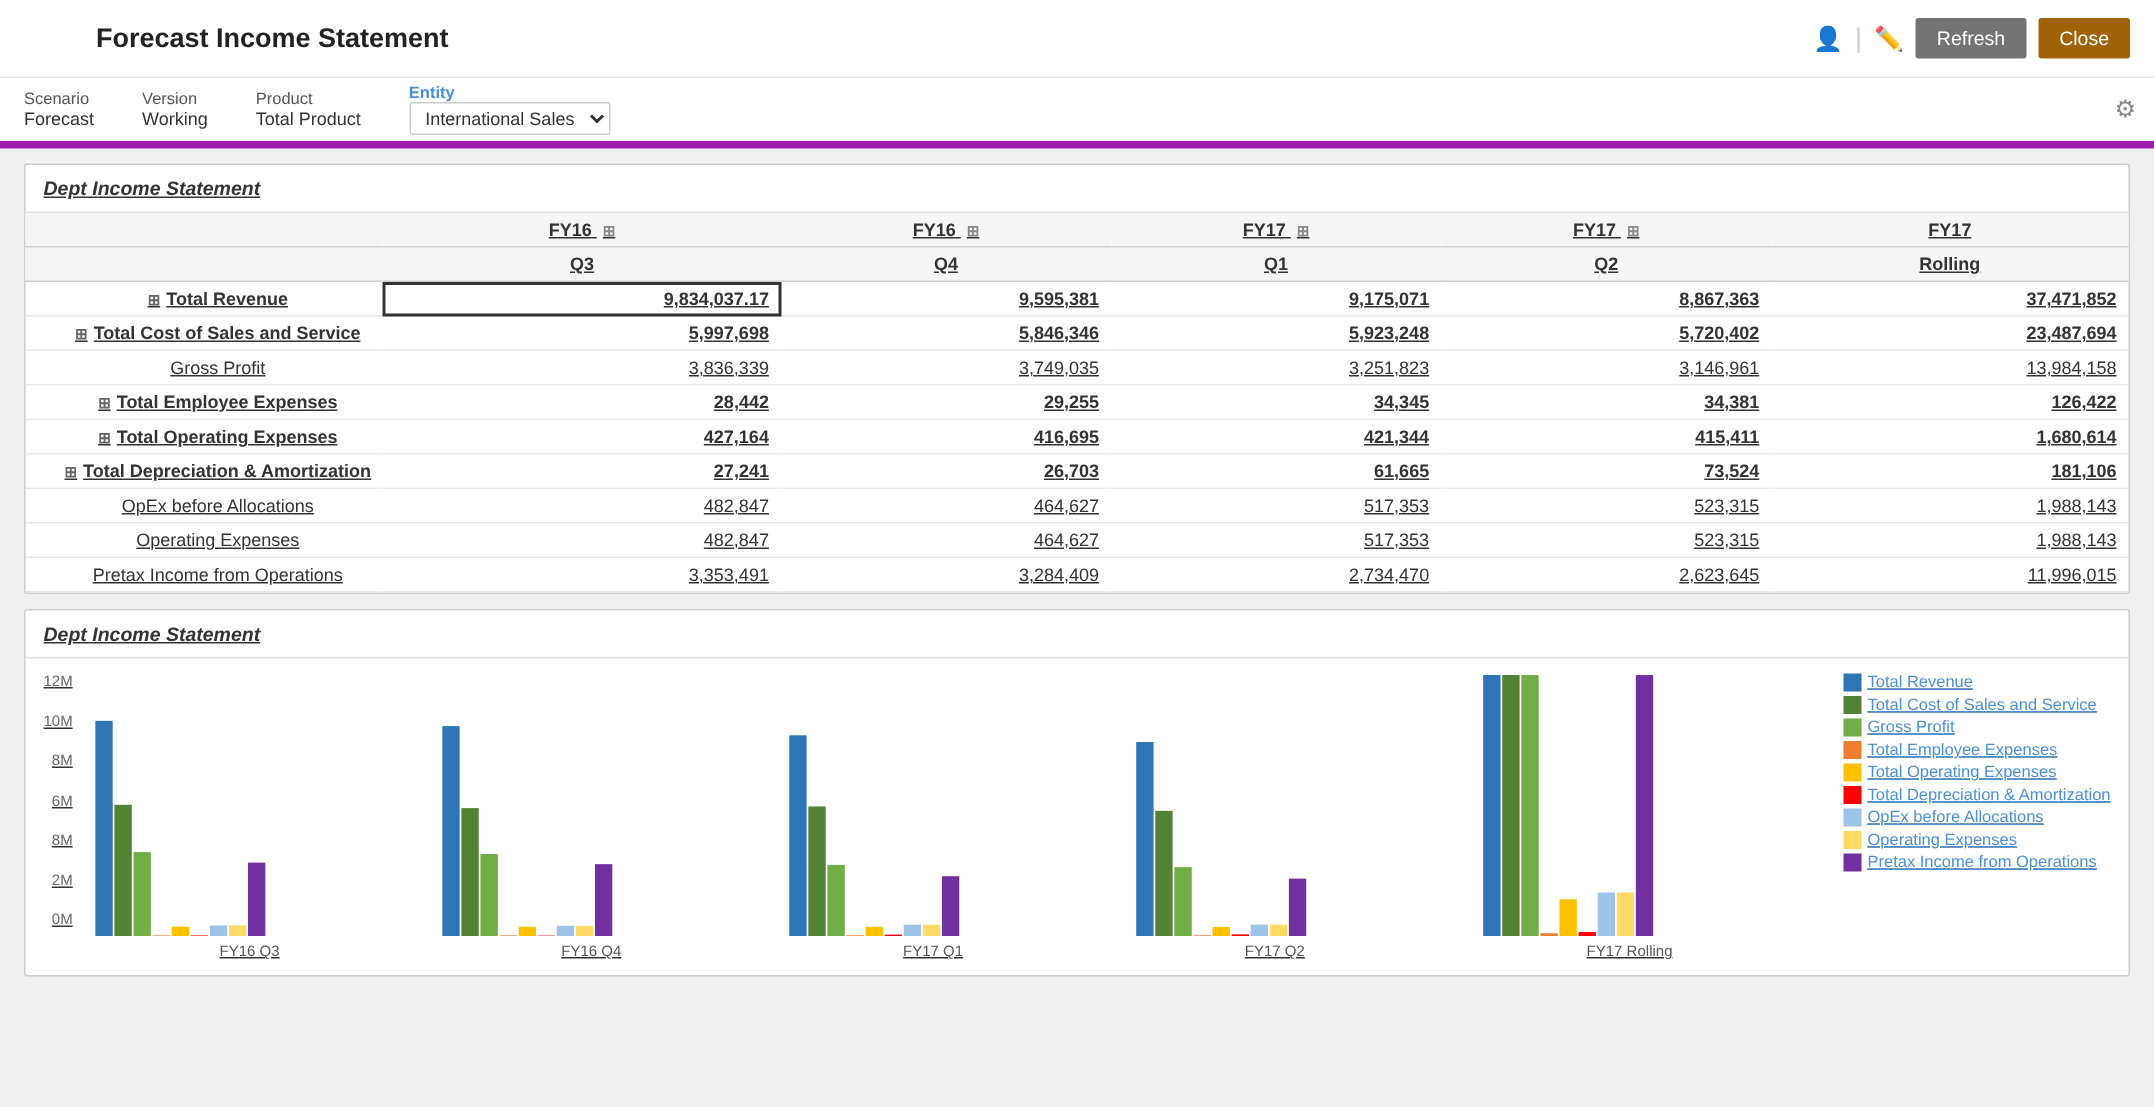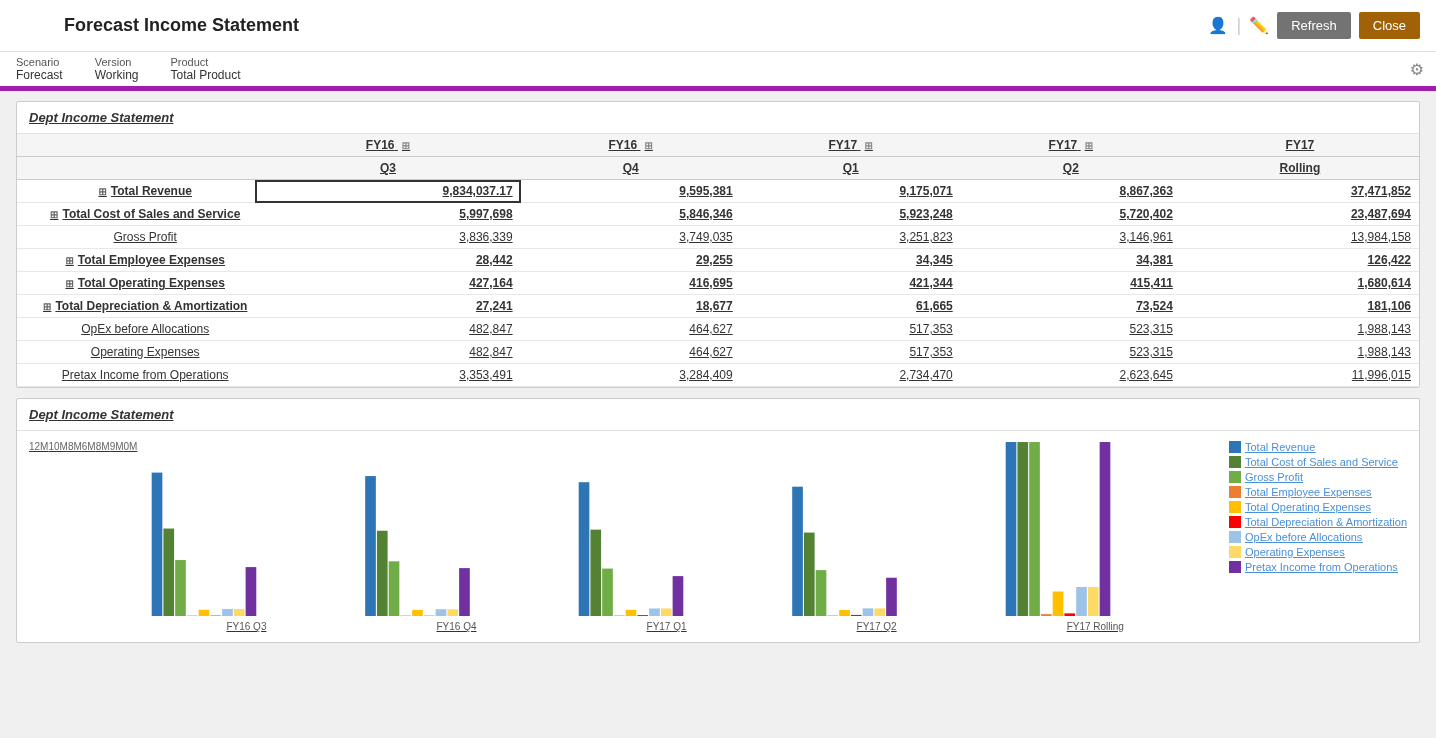--- a/index.html
+++ b/index.html
@@ -74,21 +74,21 @@
 
     .col-header-group { text-align: center !important; font-weight: bold; padding: 3px 8px; }
     .col-header-sub { text-align: center !important; padding: 3px 8px; }
     .expand-icon { color: #666; margin-right: 4px; font-size: 10px; }
 
     .row-bold td { font-weight: bold; padding-left: 20px; }
 
     
     .chart-area { padding: 10px 12px; }
     .chart-y-labels {
-      display: flex; flex-direction: row; justify-content: flex-start;
+      display: flex; flex-direction: column; justify-content: space-between;
       padding-right: 4px; height: 170px; text-align: right; font-size: 10px; color: #666;
     }
     .chart-legend { margin-left: 20px; font-size: 11px; }
     .legend-item { display: flex; align-items: center; gap: 4px; margin-bottom: 3px; }
     .legend-color { width: 12px; height: 12px; flex-shrink: 0; }
     .legend-text { color: #4a90d9; text-decoration: underline; cursor: pointer; font-size: 11px; }
   </style>
 </head>
 <body>
 
@@ -108,20 +108,31 @@
     <span class="filter-label">Scenario</span>
     <span class="filter-value">Forecast</span>
   </div>
   <div class="filter-group">
     <span class="filter-label">Version</span>
     <span class="filter-value">Working</span>
   </div>
   <div class="filter-group">
     <span class="filter-label">Product</span>
     <span class="filter-value">Total Product</span>
+  </div>
+  <div class="filter-group">
+    <span class="filter-entity-label">Entity</span>
+    <div class="filter-dropdown">
+      <select>
+        <option>International Sales</option>
+        <option>All Entities</option>
+        <option>North America</option>
+        <option>Europe</option>
+      </select>
+    </div>
   </div>
   <span class="gear-icon">⚙</span>
 </div>
 
 <div class="main">
 
   <div class="panel">
     <div class="panel-title">Dept Income Statement</div>
     <table class="data-table">
       <thead>
@@ -193,21 +204,21 @@
             <td><span class="expand-icon">⊞</span>Total Operating Expenses</td>
             <td>427,164</td>
             <td>416,695</td>
             <td>421,344</td>
             <td>415,411</td>
             <td>1,680,614</td>
           </tr>
           <tr class="row-bold">
             <td><span class="expand-icon">⊞</span>Total Depreciation &amp; Amortization</td>
             <td>27,241</td>
-            <td>18,677</td>
+            <td>26,703</td>
             <td>61,665</td>
             <td>73,524</td>
             <td>181,106</td>
           </tr>
           <tr>
             <td>OpEx before Allocations</td>
             <td>482,847</td>
             <td>464,627</td>
             <td>517,353</td>
             <td>523,315</td>
@@ -237,21 +248,21 @@
     <div class="panel-title">Dept Income Statement</div>
     <div class="chart-area">
       <div style="display:flex;">
 
         <div class="chart-y-labels" id="y-labels">
             <div>12M</div>
             <div>10M</div>
             <div>8M</div>
             <div>6M</div>
             <div>8M</div>
-            <div>9M</div>
+            <div>2M</div>
             <div>0M</div>
           </div>
 
         <div style="flex:1; position:relative;">
           <svg id="chart-svg" width="100%" height="175" viewBox="0 0 1000 170" preserveAspectRatio="none">
               <rect x="10" y="30.684475833333323" width="10" height="139.31552416666668" fill="#2E75B6"></rect>
               <rect x="21" y="85.03261166666667" width="10" height="84.96738833333333" fill="#548235"></rect>
               <rect x="32" y="115.65186416666667" width="10" height="54.34813583333333" fill="#70AD47"></rect>
               <rect x="43" y="169.59707166666666" width="10" height="0.40292833333333333" fill="#ED7D31"></rect>
               <rect x="54" y="163.94851" width="10" height="6.051489999999999" fill="#FFC000"></rect>

